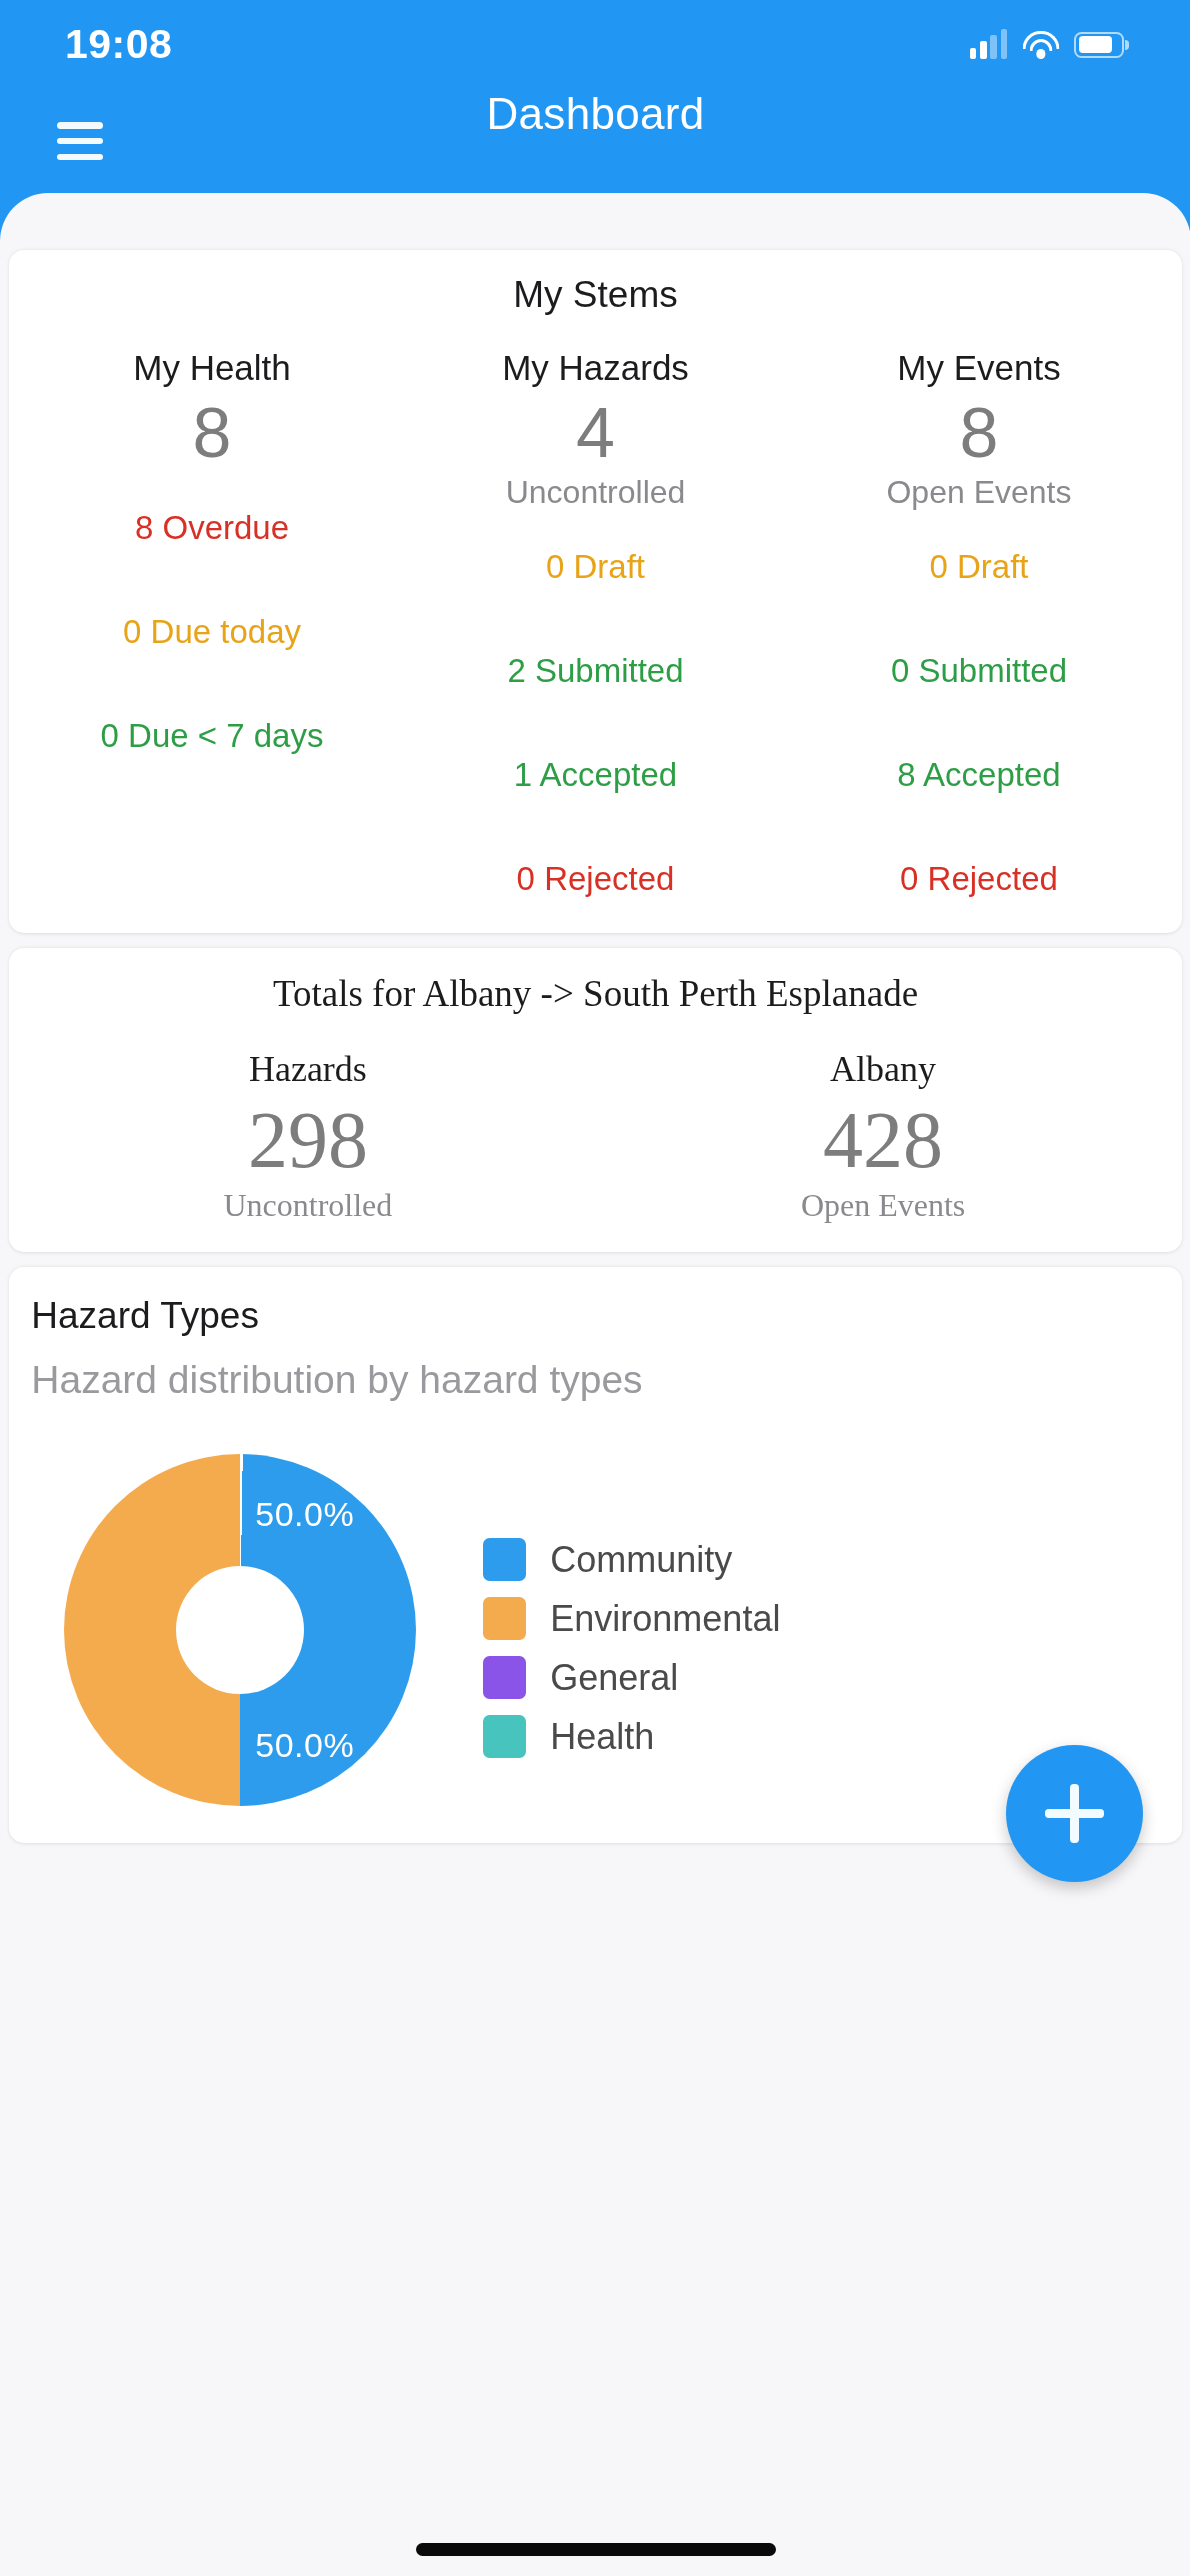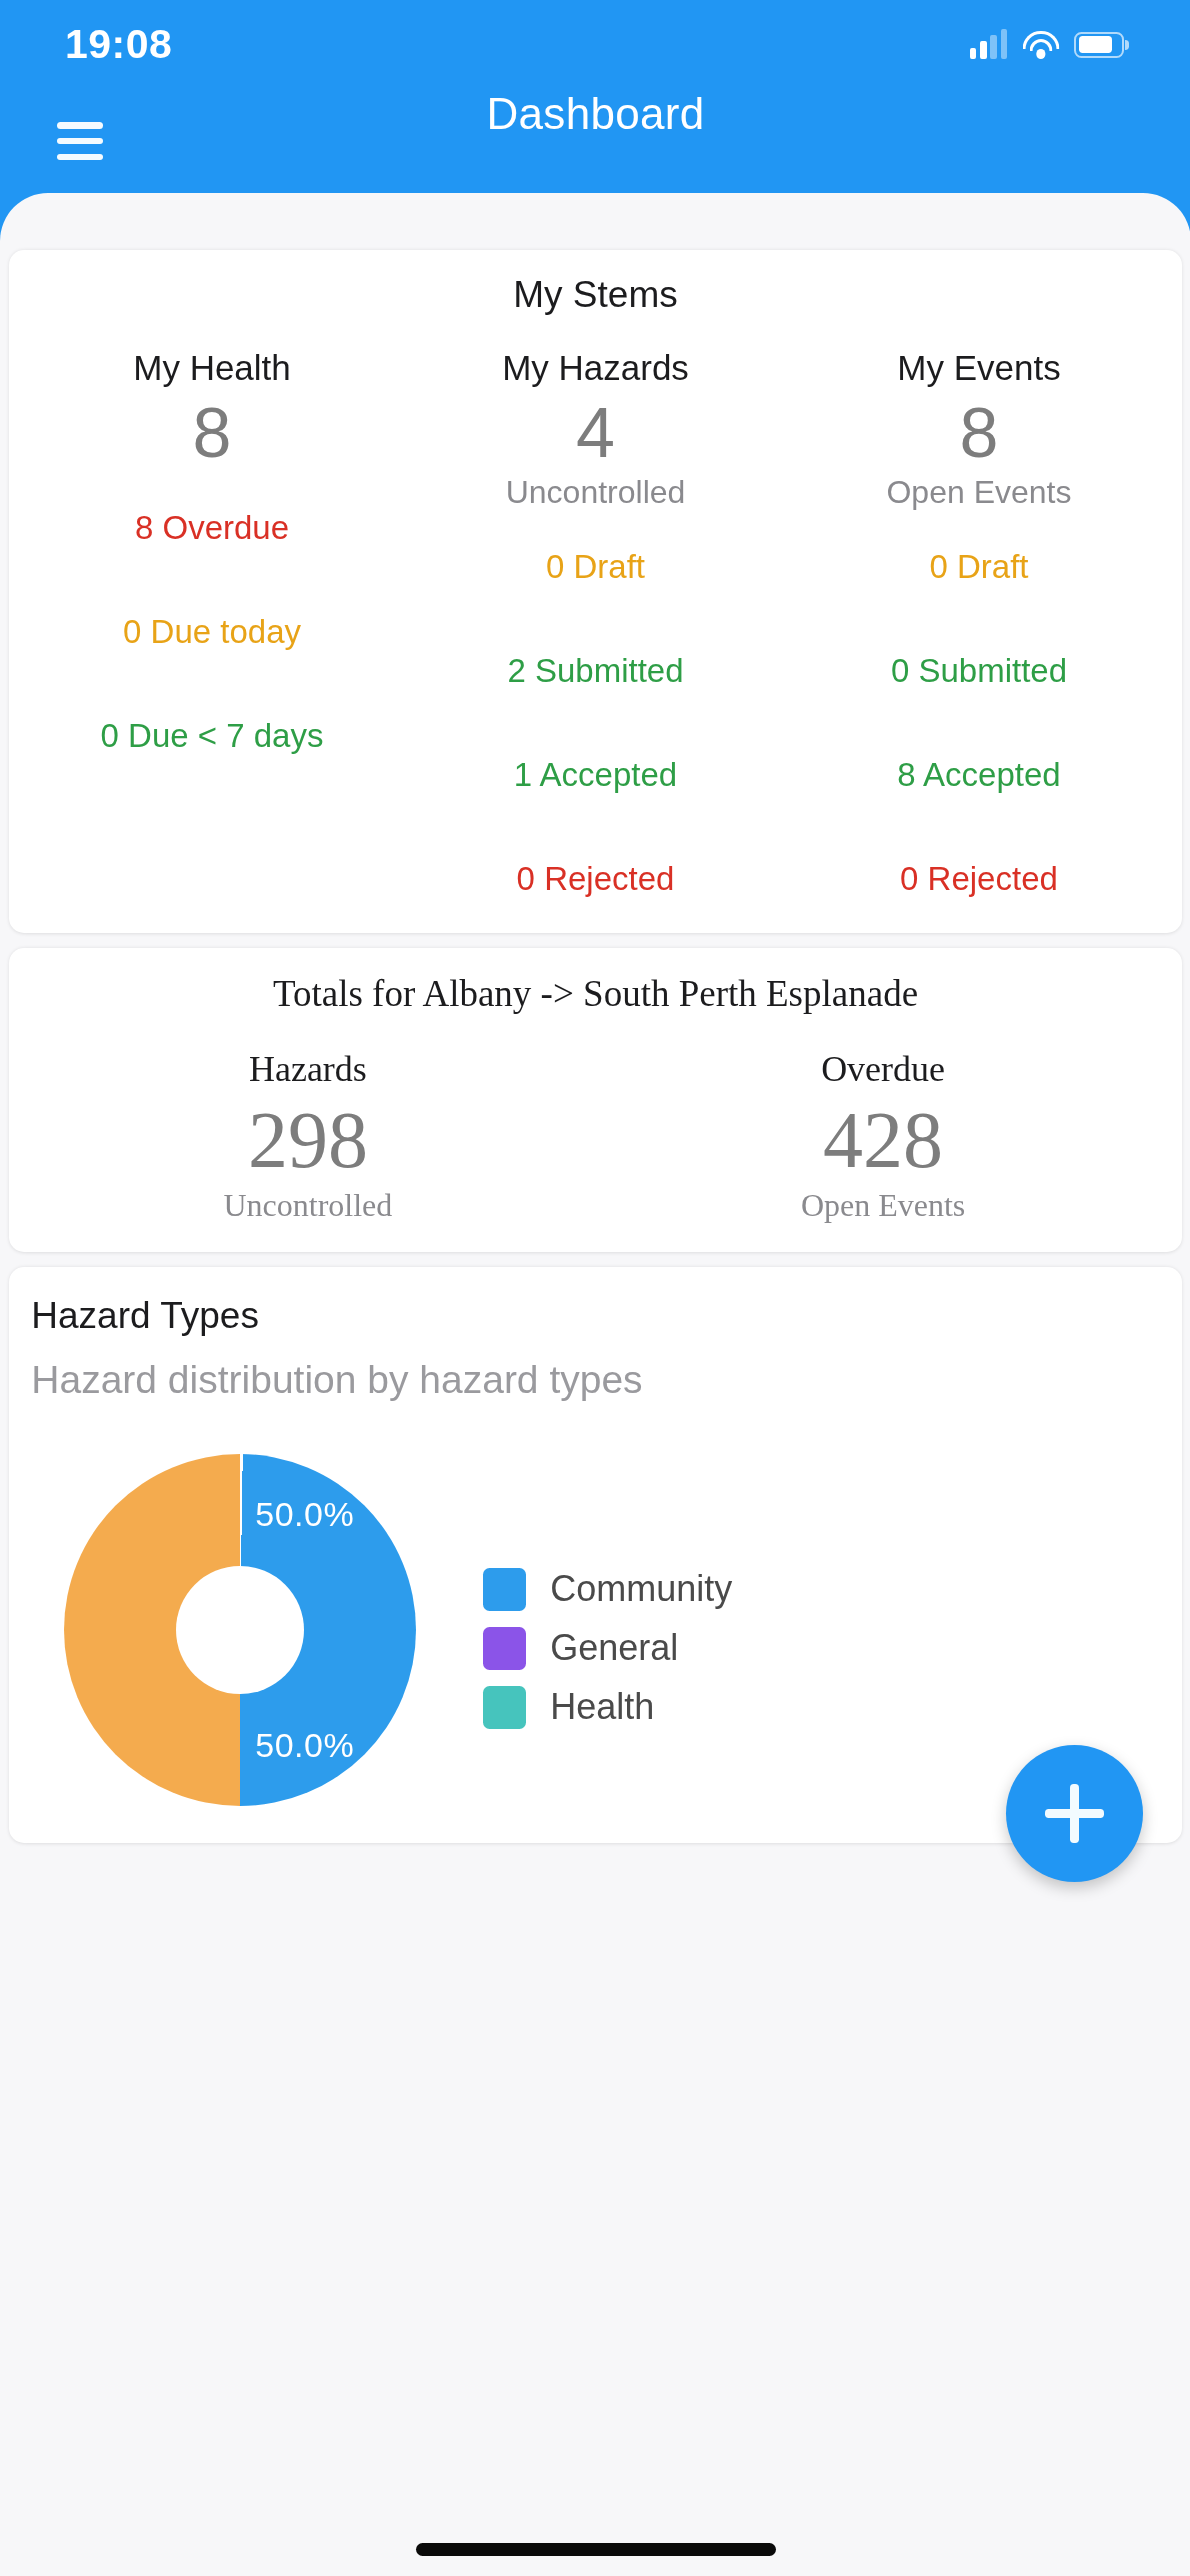--- a/index.html
+++ b/index.html
@@ -254,21 +254,21 @@
 
   <div class="card totals">
     <div class="totals-title">Totals for Albany -&gt; South Perth Esplanade</div>
     <div class="totals-grid">
       <div class="tot-col">
         <div class="tot-head">Hazards</div>
         <div class="tot-big">298</div>
         <div class="tot-sub">Uncontrolled</div>
       </div>
       <div class="tot-col">
-        <div class="tot-head">Overdue</div>
+        <div class="tot-head">Albany</div>
         <div class="tot-big">428</div>
         <div class="tot-sub">Open Events</div>
       </div>
     </div>
   </div>
 
   <div class="card hazard">
     <div class="hz-title">Hazard Types</div>
     <div class="hz-sub">Hazard distribution by hazard types</div>
 
@@ -279,20 +279,24 @@
         <div class="slice-lbl top">50.0%</div>
         <div class="slice-lbl bottom">50.0%</div>
       </div>
 
       <div class="legend">
         <div class="legend-item">
           <div class="swatch" style="background:#2d9cec"></div>
           <div class="legend-label">Community</div>
         </div>
         <div class="legend-item">
+          <div class="swatch" style="background:#f4ab4e"></div>
+          <div class="legend-label">Environmental</div>
+        </div>
+        <div class="legend-item">
           <div class="swatch" style="background:#8b54e8"></div>
           <div class="legend-label">General</div>
         </div>
         <div class="legend-item">
           <div class="swatch" style="background:#46c4bd"></div>
           <div class="legend-label">Health</div>
         </div>
       </div>
     </div>
 

